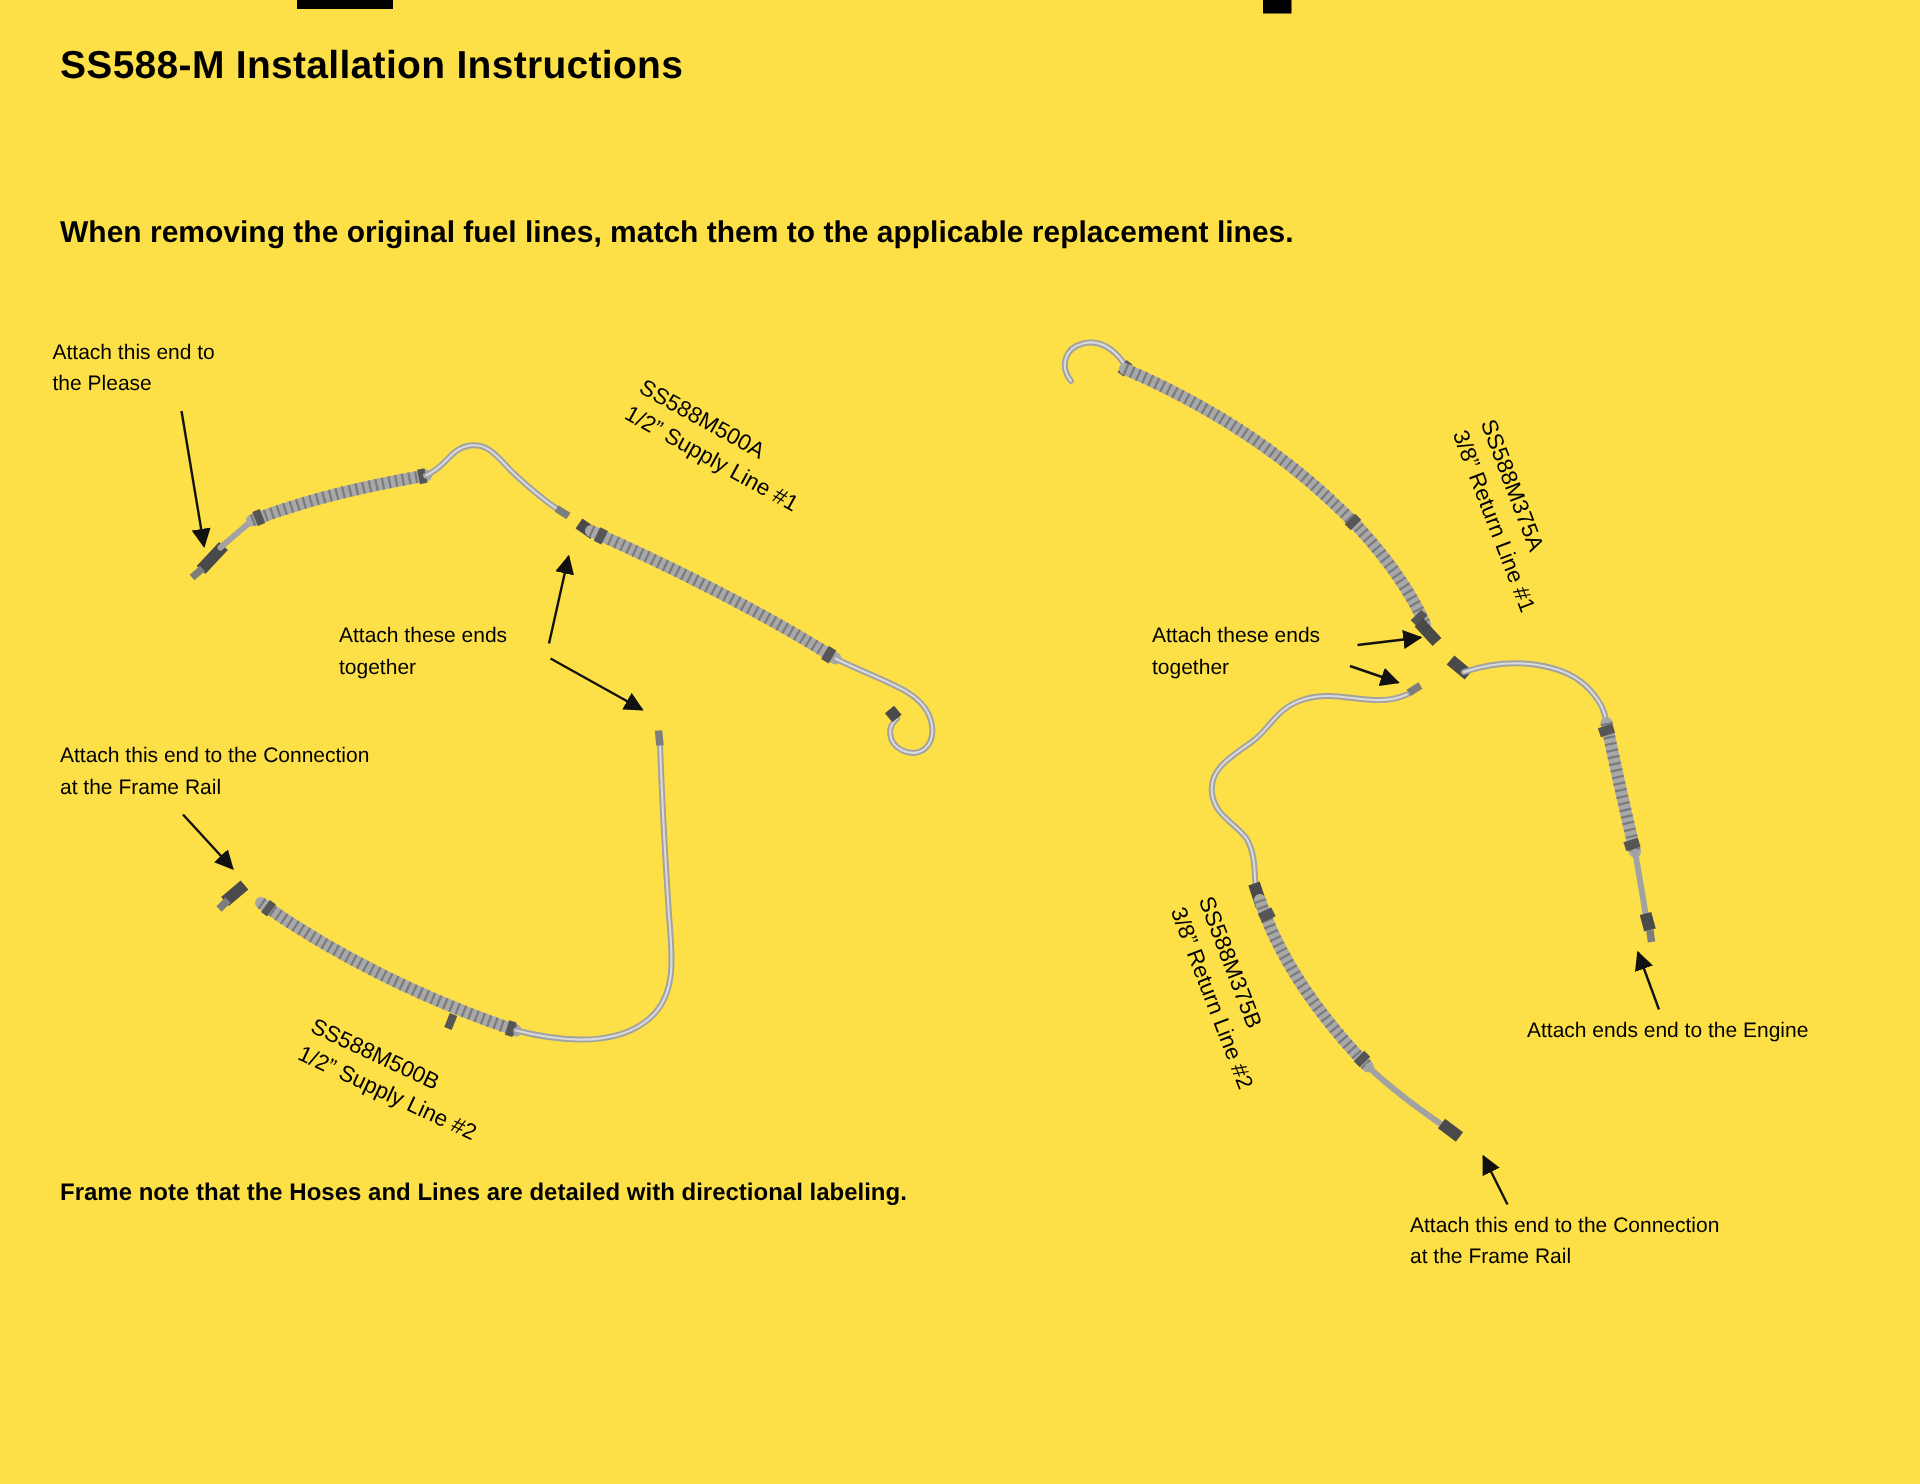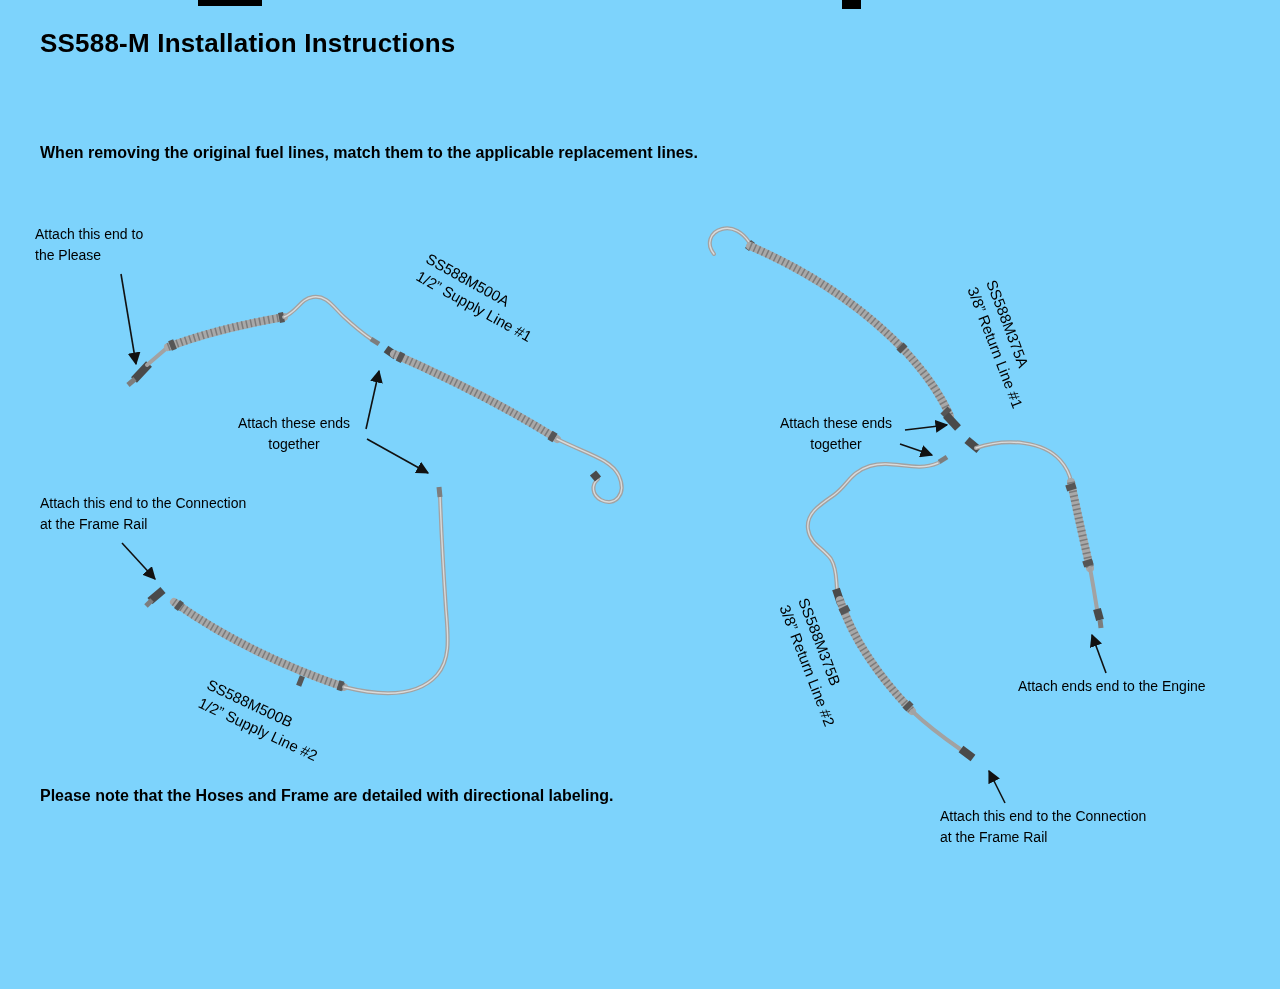--- a/index.html
+++ b/index.html
@@ -1,36 +1,36 @@
 <!DOCTYPE html>
 <html><head>
 <meta charset="utf-8">
 <style>
   html,body{margin:0;padding:0;background:#ffffff;}
   .doc{
     position:relative;
     width:1280px;height:989px;
-    background:#7dd3fc;
+    background:#fde047;
     overflow:hidden;
     font-family:"Liberation Sans", sans-serif;
     color:#000;
   }
   .bar{position:absolute;background:#000;}
   .bar1{left:198px;top:0;width:64px;height:6px;}
   .bar2{left:842px;top:0;width:19px;height:9px;}
 
   .title{
     position:absolute;left:40px;top:28px;margin:0;
     font-size:26px;font-weight:700;letter-spacing:.2px;
   }
   .loc{position:absolute;left:40px;top:89px;font-size:16px;font-weight:700;}
-  .intro{position:absolute;left:40px;top:144px;font-size:16px;font-weight:700;}
+  .intro{position:absolute;left:40px;top:144px;font-size:20px;font-weight:700;}
 
   .ann{position:absolute;font-size:14px;line-height:21px;}
-  .ann.center{text-align:center;}
+  .ann.center{text-align:left;}
   .ann-engine-left{left:35px;top:224px;}
   .ann-ends-left{left:226px;top:413px;width:136px;}
   .ann-frame-left{left:40px;top:493px;}
   .ann-ends-right{left:768px;top:413px;width:136px;}
   .ann-engine-right{left:1018px;top:676px;}
   .ann-frame-right{left:940px;top:806px;}
 
   .plabel{
     position:absolute;font-size:15px;line-height:20px;
     transform-origin:left top;white-space:nowrap;
@@ -208,16 +208,16 @@
     <div>SS588M375A</div>
     <div>3/8” Return Line #1</div>
   </div>
 
   <div class="plabel lbl-r2">
     <div>SS588M375B</div>
     <div>3/8” Return Line #2</div>
   </div>
 
   <div class="footer">
-    <div>Please note that the Hoses and Frame are detailed with directional labeling.</div>
+    <div>Frame note that the Hoses and Lines are detailed with directional labeling.</div>
   </div>
 
 </div>
 
 </body></html>

